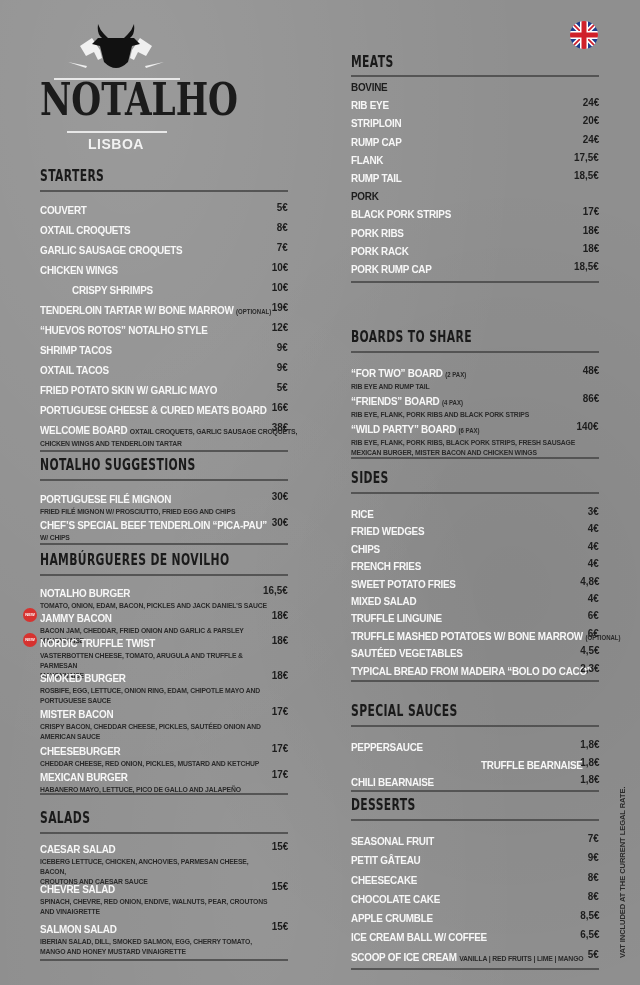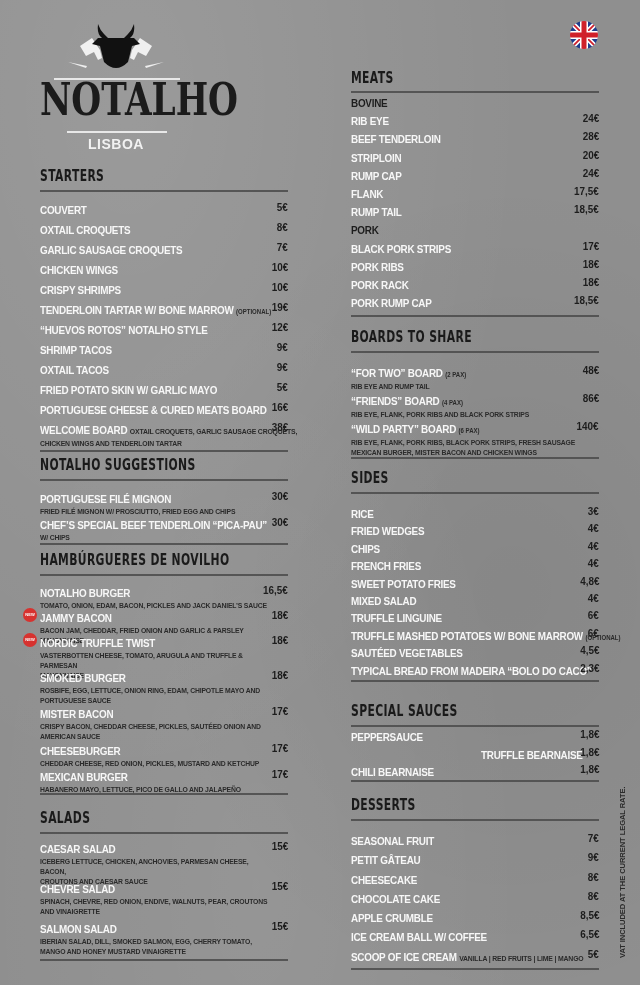--- a/index.html
+++ b/index.html
@@ -112,21 +112,21 @@
   <div class="col col-left">
 
     <div class="section" style="top:166px;">
       <div class="sec-title">STARTERS</div>
       <div class="rule" style="margin-top:4px;"></div>
       <div style="margin-top:8px;">
         <div class="item" style="height:20px;"><span class="name">COUVERT</span><span class="price">5€</span></div>
         <div class="item" style="height:20px;"><span class="name">OXTAIL CROQUETS</span><span class="price">8€</span></div>
         <div class="item" style="height:20px;"><span class="name">GARLIC SAUSAGE CROQUETS</span><span class="price">7€</span></div>
         <div class="item" style="height:20px;"><span class="name">CHICKEN WINGS</span><span class="price">10€</span></div>
-        <div class="item" style="height:20px;"><span class="name">CRISPY SHRIMPS</span><span class="price">10€</span></div>
+        <div class="item" style="height:20px;margin-left:32px;"><span class="name">CRISPY SHRIMPS</span><span class="price">10€</span></div>
         <div class="item" style="height:20px;"><span class="name"><span>TENDERLOIN TARTAR W/ BONE MARROW</span> <span class="opt">(OPTIONAL)</span></span><span class="price">19€</span></div>
         <div class="item" style="height:20px;"><span class="name">“HUEVOS ROTOS” NOTALHO STYLE</span><span class="price">12€</span></div>
         <div class="item" style="height:20px;"><span class="name">SHRIMP TACOS</span><span class="price">9€</span></div>
         <div class="item" style="height:20px;"><span class="name">OXTAIL TACOS</span><span class="price">9€</span></div>
         <div class="item" style="height:20px;"><span class="name">FRIED POTATO SKIN W/ GARLIC MAYO</span><span class="price">5€</span></div>
         <div class="item" style="height:20px;"><span class="name">PORTUGUESE CHEESE &amp; CURED MEATS BOARD</span><span class="price">16€</span></div>
         <div class="item" style="height:26px;"><span class="name"><span>WELCOME BOARD</span> <span class="inline-desc">OXTAIL CROQUETS, GARLIC SAUSAGE CROQUETS,</span></span><span class="price">38€</span>
           <div class="desc">CHICKEN WINGS AND TENDERLOIN TARTAR</div></div>
       </div>
       <div class="rule" style="margin-top:4px;"></div>
@@ -164,27 +164,26 @@
         <div class="item" style="height:40px;"><span class="name">CAESAR SALAD</span><span class="price">15€</span><div class="desc">ICEBERG LETTUCE, CHICKEN, ANCHOVIES, PARMESAN CHEESE, BACON,</div><div class="desc">CROUTONS AND CAESAR SAUCE</div></div>
         <div class="item" style="height:40px;"><span class="name">CHEVRE SALAD</span><span class="price">15€</span><div class="desc">SPINACH, CHEVRE, RED ONION, ENDIVE, WALNUTS, PEAR, CROUTONS</div><div class="desc">AND VINAIGRETTE</div></div>
         <div class="item" style="height:40px;"><span class="name">SALMON SALAD</span><span class="price">15€</span><div class="desc">IBERIAN SALAD, DILL, SMOKED SALMON, EGG, CHERRY TOMATO,</div><div class="desc">MANGO AND HONEY MUSTARD VINAIGRETTE</div></div>
       </div>
       <div class="rule"></div>
     </div>
   </div>
 
   <div class="col col-right">
 
-    <div class="section" style="top:68px;">
+    <div class="section" style="top:52px;">
       <div class="sec-title">MEATS</div>
       <div class="rule" style="margin-top:3px;"></div>
       <div style="">
         <div class="item" style="height:18.2px;"><span class="name dark">BOVINE</span></div>
         <div class="item" style="height:18.2px;"><span class="name">RIB EYE</span><span class="price">24€</span></div>
-        <div class="item" style="height:18.2px;"><span class="name">BEEF TENDERLOIN</span><span class="price">28€</span></div>
         <div class="item" style="height:18.2px;"><span class="name">STRIPLOIN</span><span class="price">20€</span></div>
         <div class="item" style="height:18.2px;"><span class="name">RUMP CAP</span><span class="price">24€</span></div>
         <div class="item" style="height:18.2px;"><span class="name">FLANK</span><span class="price">17,5€</span></div>
         <div class="item" style="height:18.2px;"><span class="name">RUMP TAIL</span><span class="price">18,5€</span></div>
         <div class="item" style="height:18.2px;"><span class="name dark">PORK</span></div>
         <div class="item" style="height:18.2px;"><span class="name">BLACK PORK STRIPS</span><span class="price">17€</span></div>
         <div class="item" style="height:18.2px;"><span class="name">PORK RIBS</span><span class="price">18€</span></div>
         <div class="item" style="height:18.2px;"><span class="name">PORK RACK</span><span class="price">18€</span></div>
         <div class="item" style="height:18.2px;"><span class="name">PORK RUMP CAP</span><span class="price">18,5€</span></div>
       </div>
@@ -216,21 +215,21 @@
         <div class="item" style="height:17.4px;"><span class="name"><span>TRUFFLE MASHED POTATOES W/ BONE MARROW</span> <span class="opt">(OPTIONAL)</span></span><span class="price">6€</span></div>
         <div class="item" style="height:17.4px;"><span class="name">SAUTÉED VEGETABLES</span><span class="price">4,5€</span></div>
         <div class="item" style="height:17.4px;"><span class="name">TYPICAL BREAD FROM MADEIRA “BOLO DO CACO”</span><span class="price">2,3€</span></div>
       </div>
       <div class="rule" style="margin-top:2px;"></div>
     </div>
 
     <div class="section" style="top:701px;">
       <div class="sec-title">SPECIAL SAUCES</div>
       <div class="rule" style="margin-top:4px;"></div>
-      <div style="">
+      <div style="margin-top:10px;">
         <div class="item" style="height:17.5px;"><span class="name">PEPPERSAUCE</span><span class="price">1,8€</span></div>
         <div class="item" style="height:17.5px;text-align:right;"><span class="name">TRUFFLE BEARNAISE</span><span class="price">1,8€</span></div>
         <div class="item" style="height:17.5px;"><span class="name">CHILI BEARNAISE</span><span class="price">1,8€</span></div>
       </div>
       <div class="rule"></div>
     </div>
 
     <div class="section" style="top:795px;">
       <div class="sec-title">DESSERTS</div>
       <div class="rule" style="margin-top:4px;"></div>

